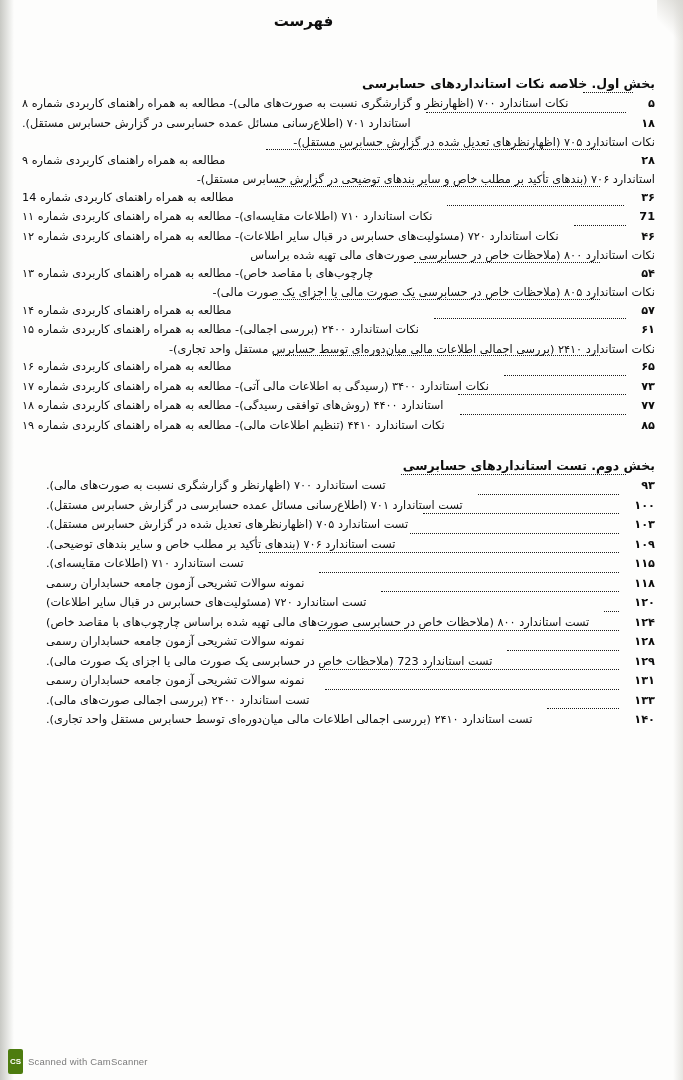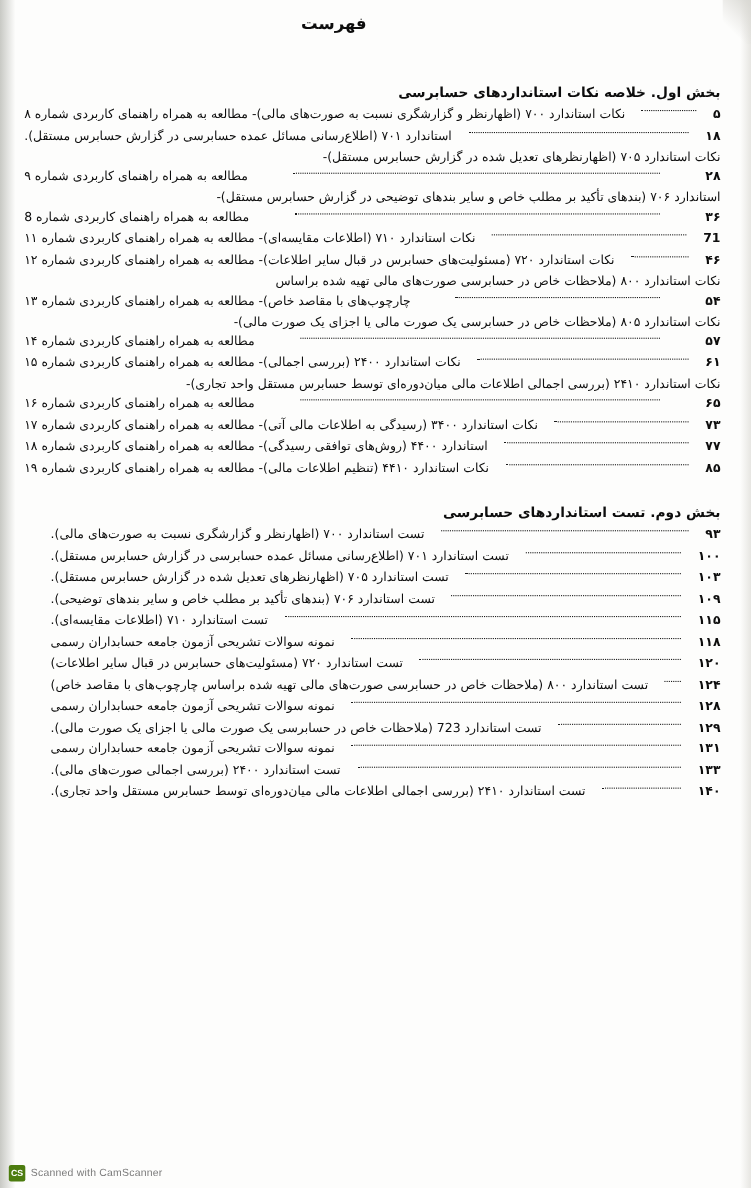--- a/index.html
+++ b/index.html
@@ -68,21 +68,21 @@
   .entry {
     display: block;
     margin: 0 0 2px 0;
     font-size: 11.3px;
     line-height: 1.55;
     text-align: right;
   }
   
   .entry-line {
     display: flex;
-    align-items: center;
+    align-items: flex-start;
     flex-direction: row-reverse;
     width: 100%;
     gap: 12px;
   }
   .entry-title {
     white-space: nowrap;
     flex: 0 0 auto;
   }
   .leader {
     flex: 1 1 auto;
@@ -101,41 +101,41 @@
     white-space: nowrap;
   }
   
   .entry-wrap .first {
     display: block;
     text-align: right;
     white-space: nowrap;
   }
   .entry-wrap .second {
     display: flex;
-    align-items: center;
+    align-items: flex-start;
     flex-direction: row-reverse;
     width: 100%;
     gap: 38px;
   }
   .entry-wrap .second .entry-title { white-space: nowrap; }
 
   
   .watermark {
     position: absolute;
     left: 8px;
     bottom: 6px;
     z-index: 5;
     display: flex;
     align-items: center;
     gap: 5px;
     direction: ltr;
   }
   .cs-badge {
     width: 15px;
-    height: 15px;
+    height: 25px;
     background: #4d7c0f;
     color: #ffffff;
     font-size: 8px;
     font-weight: bold;
     display: flex;
     align-items: center;
     justify-content: center;
     border-radius: 2px;
     font-family: "Liberation Sans", sans-serif;
   }
@@ -192,21 +192,21 @@
           <span class="second">
             <span class="entry-title">مطالعه به همراه راهنمای کاربردی شماره ۹</span>
             <span class="leader"></span>
             <span class="page-num">۲۸</span>
           </span>
         </li>
 
         <li class="entry entry-wrap">
           <span class="first">استاندارد ۷۰۶ (بندهای تأکید بر مطلب خاص و سایر بندهای توضیحی در گزارش حسابرس مستقل)-</span>
           <span class="second">
-            <span class="entry-title">مطالعه به همراه راهنمای کاربردی شماره 8</span>
+            <span class="entry-title">مطالعه به همراه راهنمای کاربردی شماره 14</span>
             <span class="leader"></span>
             <span class="page-num">۳۶</span>
           </span>
         </li>
 
         <li class="entry">
           <span class="entry-line">
             <span class="entry-title">نکات استاندارد ۷۱۰ (اطلاعات مقایسه‌ای)- مطالعه به همراه راهنمای کاربردی شماره ۱۱</span>
             <span class="leader"></span>
             <span class="page-num">71</span>

